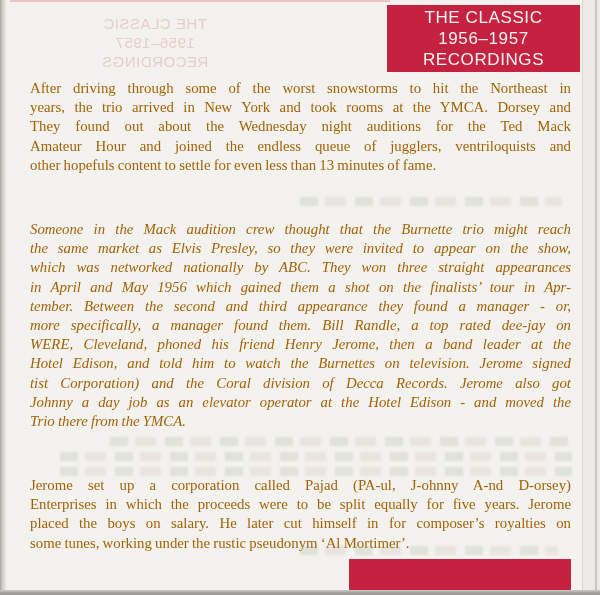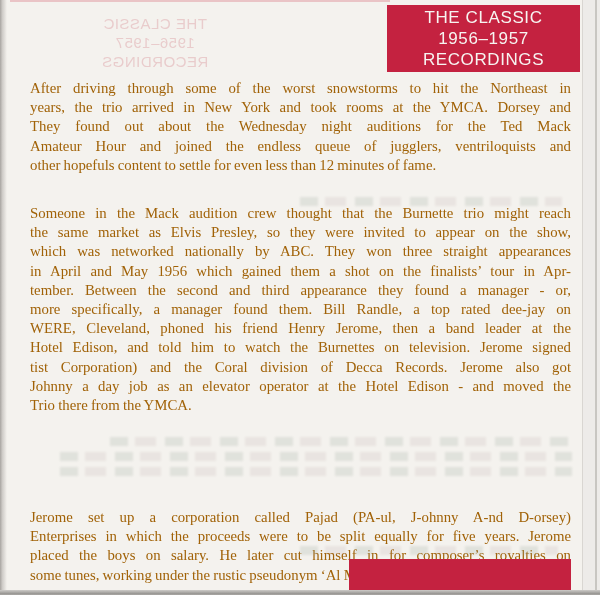--- a/index.html
+++ b/index.html
@@ -49,22 +49,22 @@
     font-family:"Liberation Sans", sans-serif;
     color:rgba(207,115,126,0.30);font-size:15px;line-height:19px;letter-spacing:0.5px;
     text-align:center;filter:blur(0.6px);
   }
   
   .para{
     position:absolute;left:30px;width:541px;
     color:#a16207;font-size:14.8px;line-height:19.2px;word-spacing:-0.5px;
   }
   .p1{top:79px;}
-  .p2{top:204px;}
-  .p3{top:476px;margin-top:32px;}
+  .p2{top:220px;font-style:italic;}
+  .p3{top:476px;}
   .tline{text-align:justify;text-align-last:justify;}
   .tline-last{text-align:left;text-align-last:auto;}
   
   .bleed-line{
     position:absolute;height:9px;filter:blur(1px);
     background:repeating-linear-gradient(90deg,
       rgba(148,166,150,0.20) 0 18px, rgba(148,166,150,0) 18px 25px,
       rgba(170,150,150,0.14) 25px 46px, rgba(148,166,150,0) 46px 55px);
   }
   .bl-1{top:197px;left:300px;width:262px;}
@@ -95,21 +95,21 @@
     <div>THE CLASSIC</div>
     <div>1956–1957</div>
     <div>RECORDINGS</div>
   </div>
 
   <div class="para p1">
       <div class="tline">After driving through some of the worst snowstorms to hit the Northeast in</div>
       <div class="tline">years, the trio arrived in New York and took rooms at the YMCA. Dorsey and</div>
       <div class="tline">They found out about the Wednesday night auditions for the Ted Mack</div>
       <div class="tline">Amateur Hour and joined the endless queue of jugglers, ventriloquists and</div>
-      <div class="tline tline-last">other hopefuls content to settle for even less than 12 minutes of fame.</div>
+      <div class="tline tline-last">other hopefuls content to settle for even less than 13 minutes of fame.</div>
     </div>
   <div class="para p2">
       <div class="tline">Someone in the Mack audition crew thought that the Burnette trio might reach</div>
       <div class="tline">the same market as Elvis Presley, so they were invited to appear on the show,</div>
       <div class="tline">which was networked nationally by ABC. They won three straight appearances</div>
       <div class="tline">in April and May 1956 which gained them a shot on the finalists’ tour in Apr-</div>
       <div class="tline">tember. Between the second and third appearance they found a manager - or,</div>
       <div class="tline">more specifically, a manager found them. Bill Randle, a top rated dee-jay on</div>
       <div class="tline">WERE, Cleveland, phoned his friend Henry Jerome, then a band leader at the</div>
       <div class="tline">Hotel Edison, and told him to watch the Burnettes on television. Jerome signed</div>

